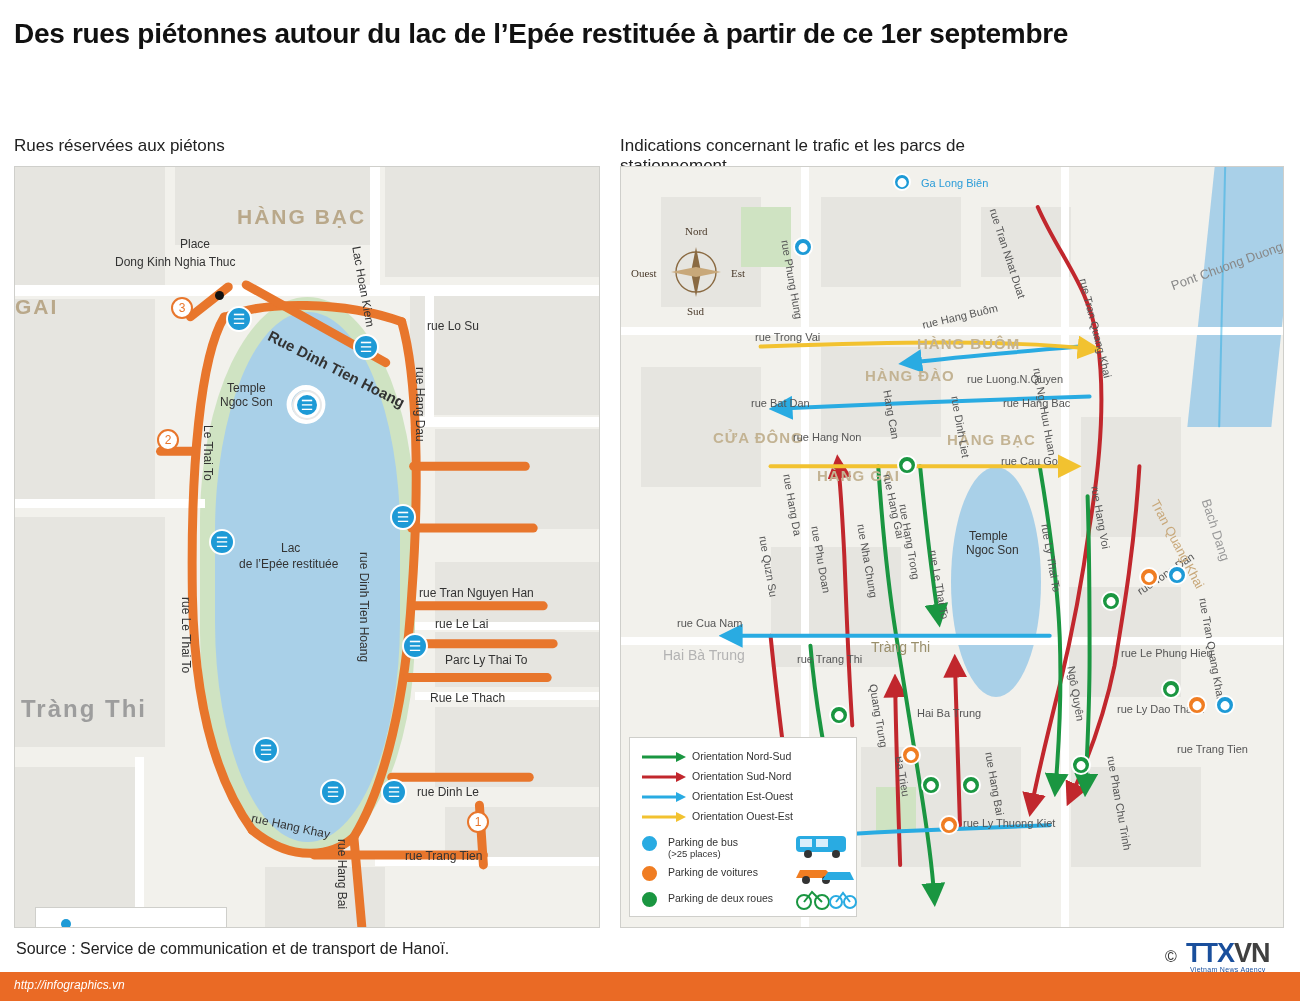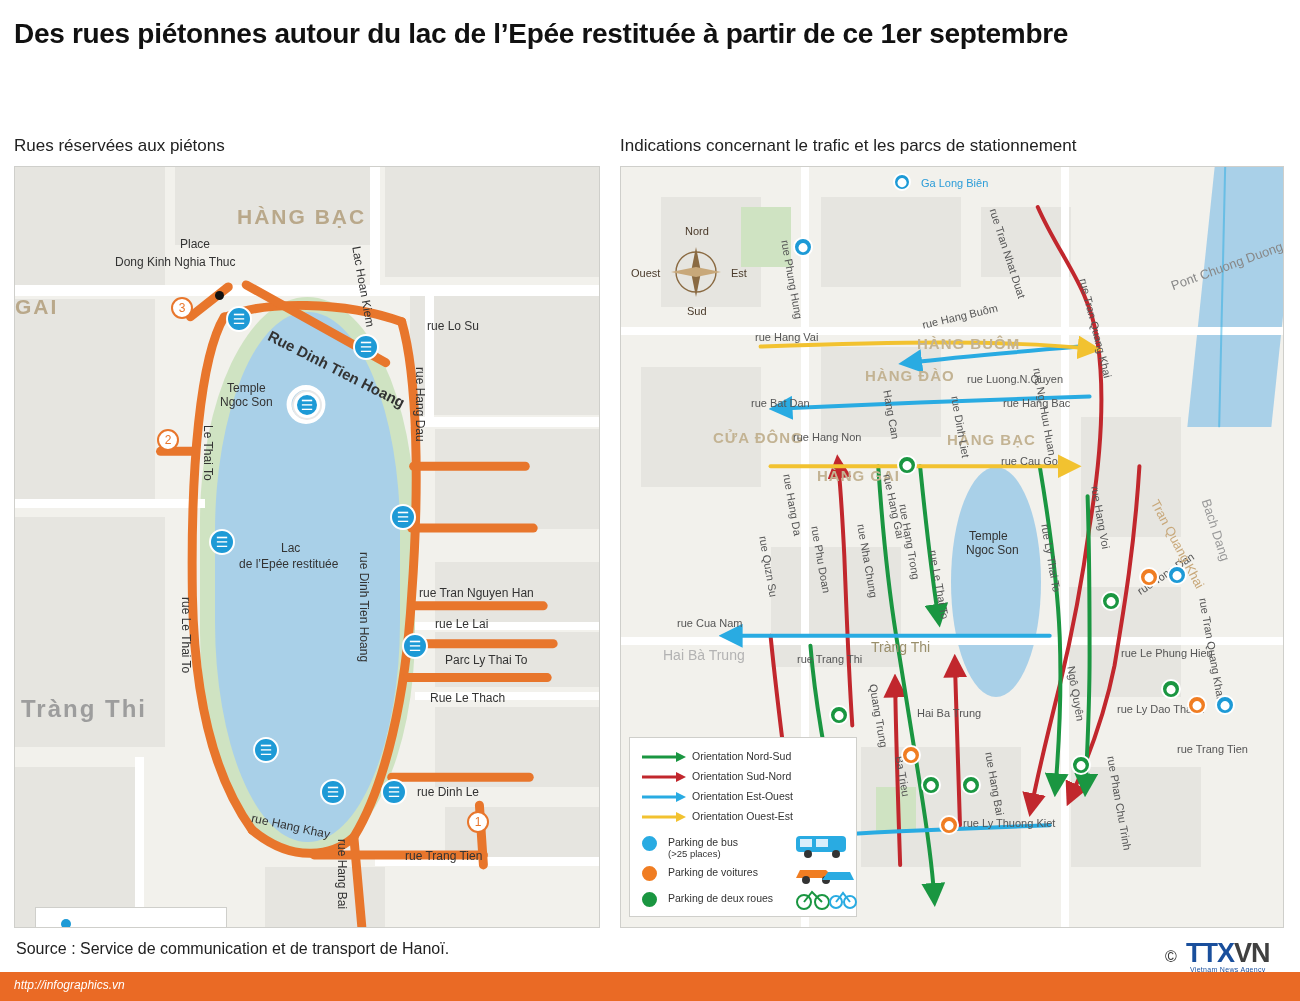--- a/index.html
+++ b/index.html
@@ -5,21 +5,21 @@
   * { box-sizing: border-box; }
   html, body { margin:0; padding:0; }
   body {
     width:1300px; height:1001px;
     font-family:"Liberation Sans", sans-serif;
     background:#ffffff;
     position:relative;
     overflow:hidden;
     color:#222;
   }
-  .page { position:relative; width:1300px; height:1001px; }
+  .page { position:relative; width:1060px; height:1001px; }
 
   
   .title {
     position:absolute; left:14px; top:18px; width:1270px;
     font-size:28px; font-weight:bold; color:#111; letter-spacing:-0.3px;
   }
   .subtitle {
     position:absolute; left:14px; top:66px; width:1190px;
     font-size:16.5px; line-height:23px; color:#222;
   }
@@ -85,21 +85,21 @@
   .lr-row { position:absolute; left:12px; font-size:10.5px; color:#333; white-space:nowrap; }
   .lr-arrow { position:absolute; left:0; top:2px; width:44px; height:10px; }
   .lr-txt { position:absolute; left:50px; top:0px; }
 
   .lr-prow { position:absolute; left:10px; font-size:10.5px; color:#333; white-space:nowrap; }
   .lr-pdot { position:absolute; left:0; top:0; width:19px; height:19px; border-radius:50%; border:2px solid #fff; }
   .lr-ptxt { position:absolute; left:28px; top:2px; }
   .lr-ptxt small { display:block; font-size:9.5px; }
 
   
-  .compass { position:absolute; left:10px; top:60px; width:130px; height:90px; }
+  .compass { position:absolute; left:10px; top:60px; width:130px; height:90px;font-family:Liberation Serif, serif; }
   .compass .c-lbl { position:absolute; font-size:11px; color:#4a3a2a; }
 
   
   .source { position:absolute; left:16px; top:940px; font-size:16px; color:#222; }
   .footer-bar { position:absolute; left:0; top:972px; width:1300px; height:29px; background:#ea6a25; }
   .footer-url { position:absolute; left:14px; top:978px; font-size:12px; color:#fff; font-style:italic;}
   .copy { position:absolute; left:1165px; top:948px; font-size:16px; color:#333; }
   .ttxvn { position:absolute; left:1186px; top:938px; text-align:center; }
   .ttxvn .t1 { font-size:27px; font-weight:bold; color:#1a4f9c; letter-spacing:-1px; }
   .ttxvn .t1 .r { color:#404040; }
@@ -337,21 +337,21 @@
     <div class="lbl" style="left:300px; top:10px; color:#2b9cd8;">Ga Long Biên</div>
     <div class="lbl" style="left:548px; top:112px; transform:rotate(-20deg); transform-origin:left top; font-size:13px; color:#888;">Pont Chuong Duong</div>
     <div class="lbl dark" style="left:348px; top:362px;">Temple</div>
     <div class="lbl dark" style="left:345px; top:376px;">Ngoc Son</div>
     <div class="lbl" style="left:592px; top:330px; transform:rotate(72deg); transform-origin:left top; font-size:13px; color:#999;">Bach Dang</div>
     <div class="lbl" style="left:42px; top:480px; font-size:14px; color:#b3b3b3;">Hai Bà Trung</div>
 
     <div class="lbl" style="left:378px; top:40px; transform:rotate(72deg); transform-origin:left top;">rue Tran Nhat Duat</div>
     <div class="lbl" style="left:468px; top:110px; transform:rotate(76deg); transform-origin:left top;">rue Tran Quang Khai</div>
     <div class="lbl" style="left:170px; top:72px; transform:rotate(80deg); transform-origin:left top;">rue Phung Hung</div>
-    <div class="lbl" style="left:134px; top:164px;">rue Hang Vai</div>
+    <div class="lbl" style="left:134px; top:164px;">rue Trong Vai</div>
     <div class="lbl" style="left:300px; top:152px; transform:rotate(-13deg); transform-origin:left top;">rue Hang Buôm</div>
     <div class="lbl" style="left:346px; top:206px;">rue Luong.N.Quyen</div>
     <div class="lbl" style="left:130px; top:230px;">rue Bat Dan</div>
     <div class="lbl" style="left:370px; top:230px;margin-left:12px;">rue Hang Bac</div>
     <div class="lbl" style="left:172px; top:264px;">rue Hang Non</div>
     <div class="lbl" style="left:380px; top:288px;">rue Cau Go</div>
     <div class="lbl" style="left:272px; top:222px; transform:rotate(80deg); transform-origin:left top;">Hang Can</div>
     <div class="lbl" style="left:340px; top:228px; transform:rotate(80deg); transform-origin:left top;">rue Dinh Liet</div>
     <div class="lbl" style="left:422px; top:200px; transform:rotate(80deg); transform-origin:left top;">rue Ng. Huu Huan</div>
     <div class="lbl" style="left:272px; top:306px; transform:rotate(78deg); transform-origin:left top;">rue Hang Gai</div>

